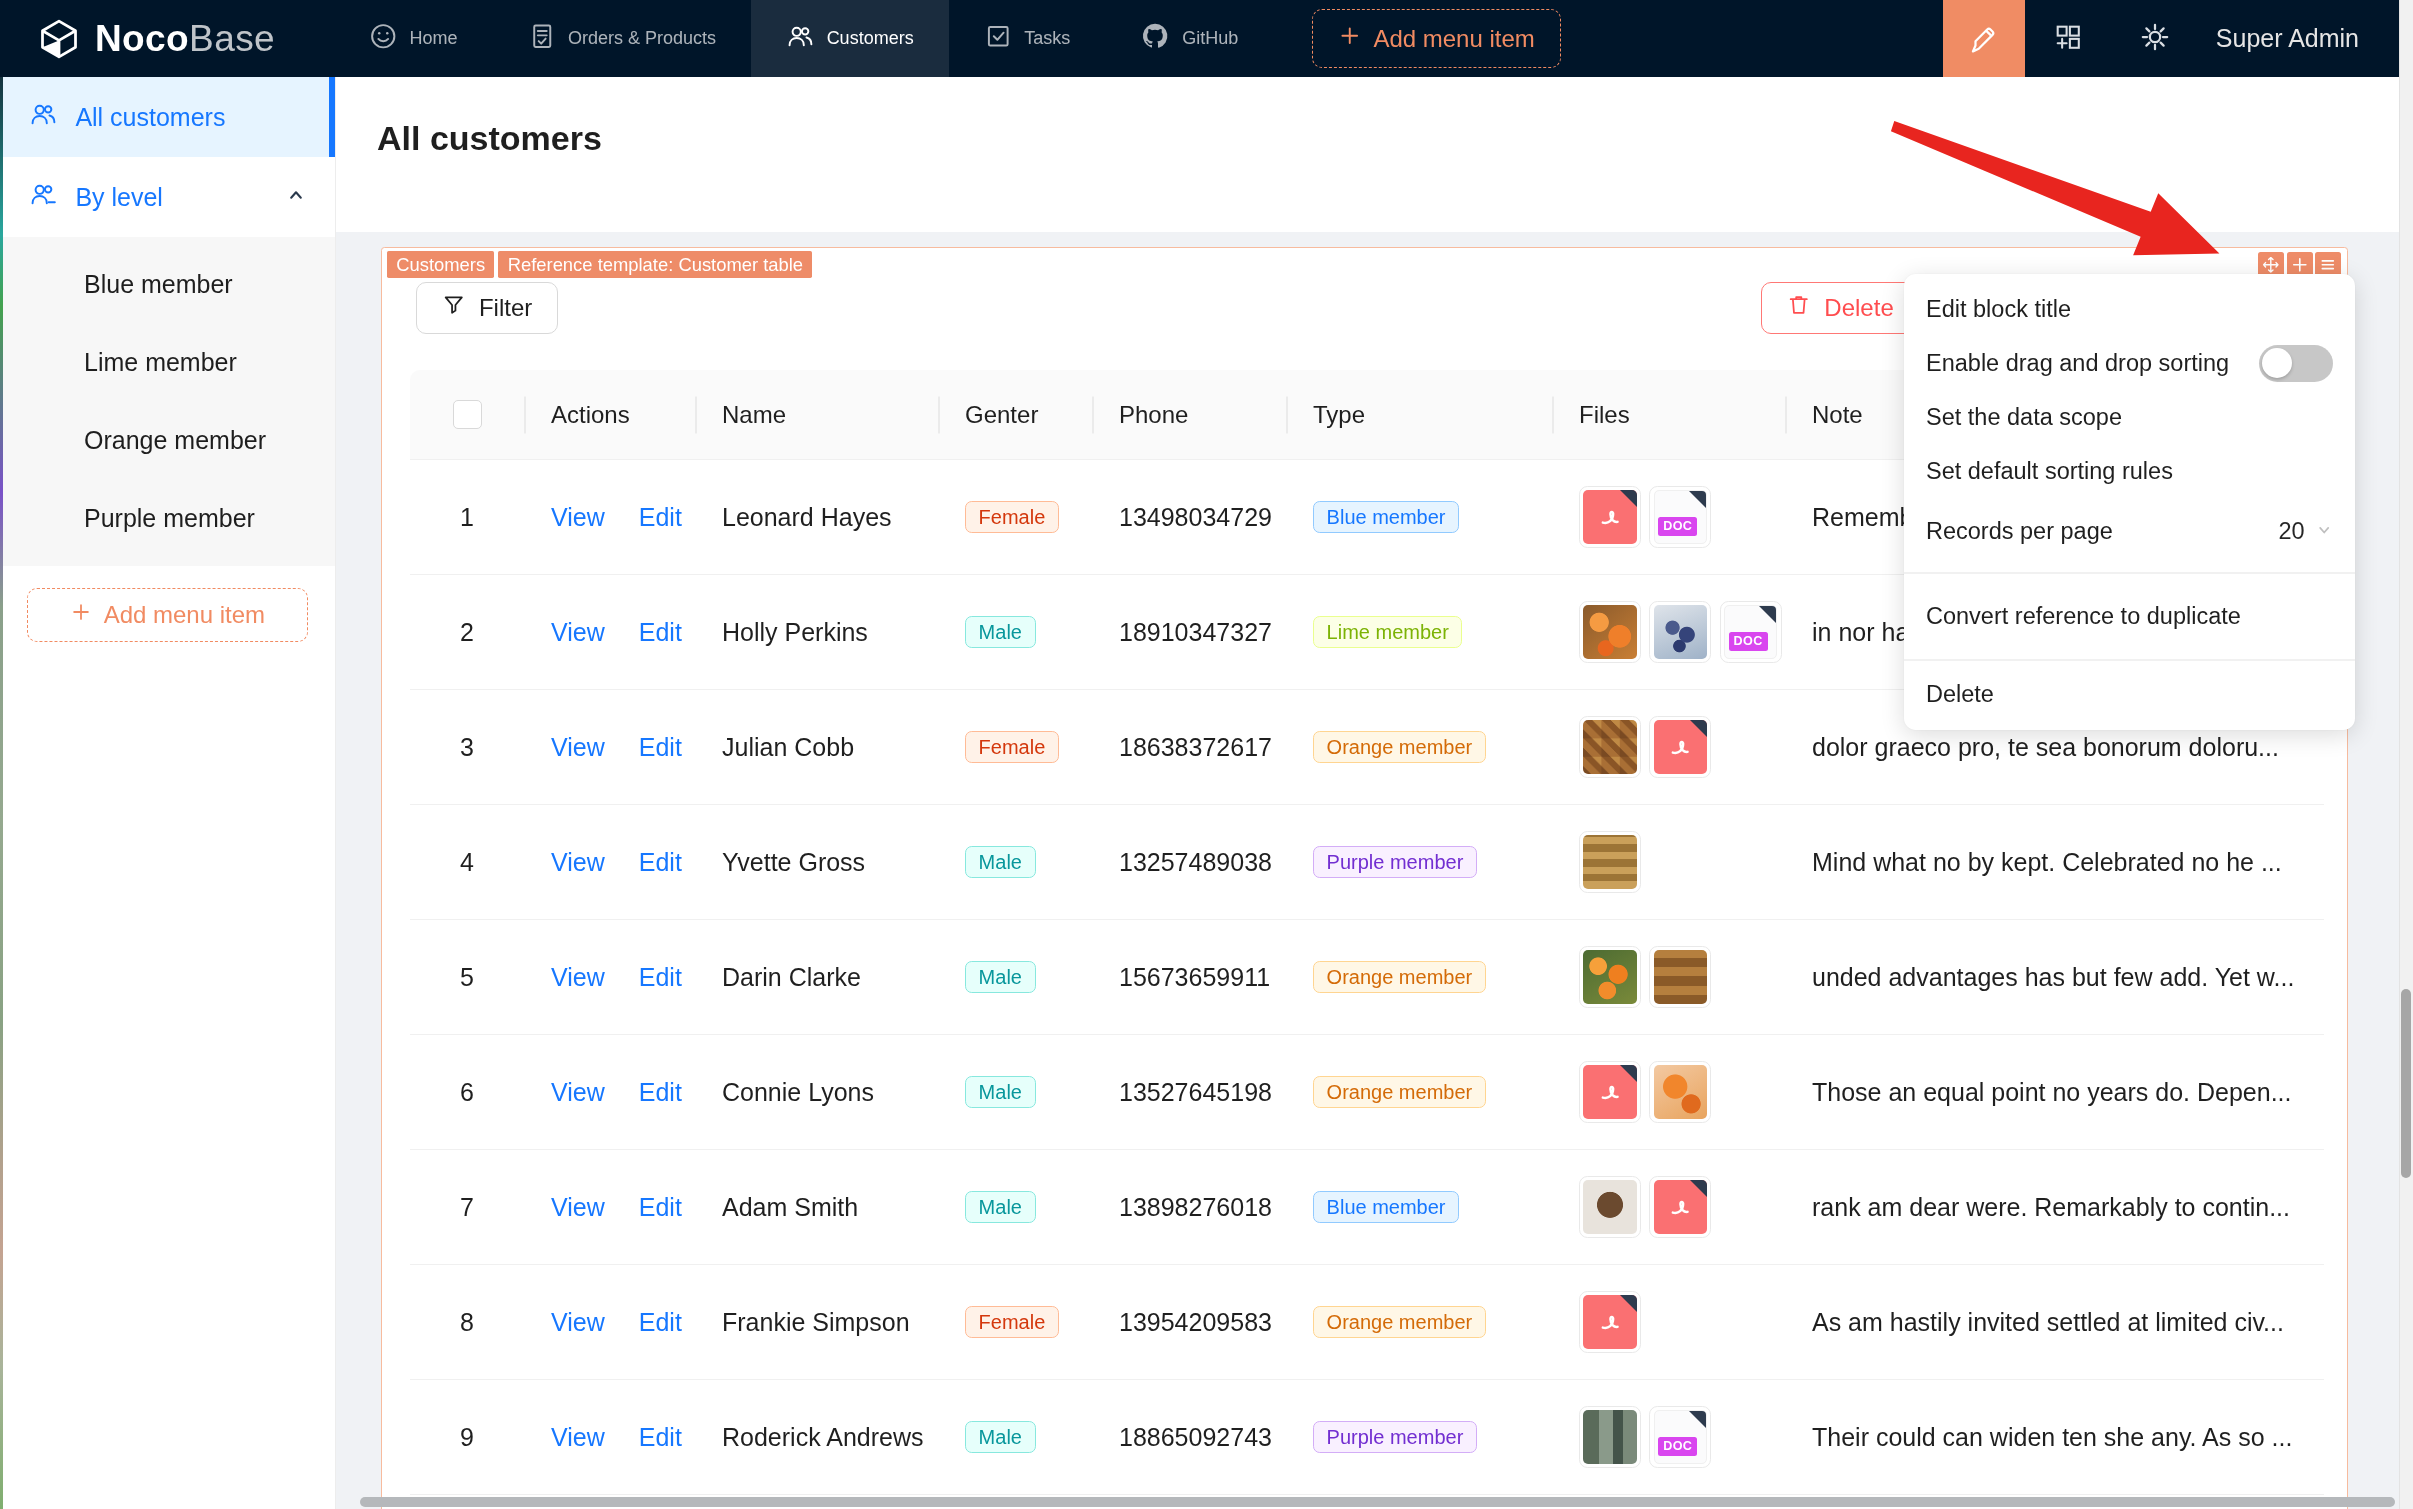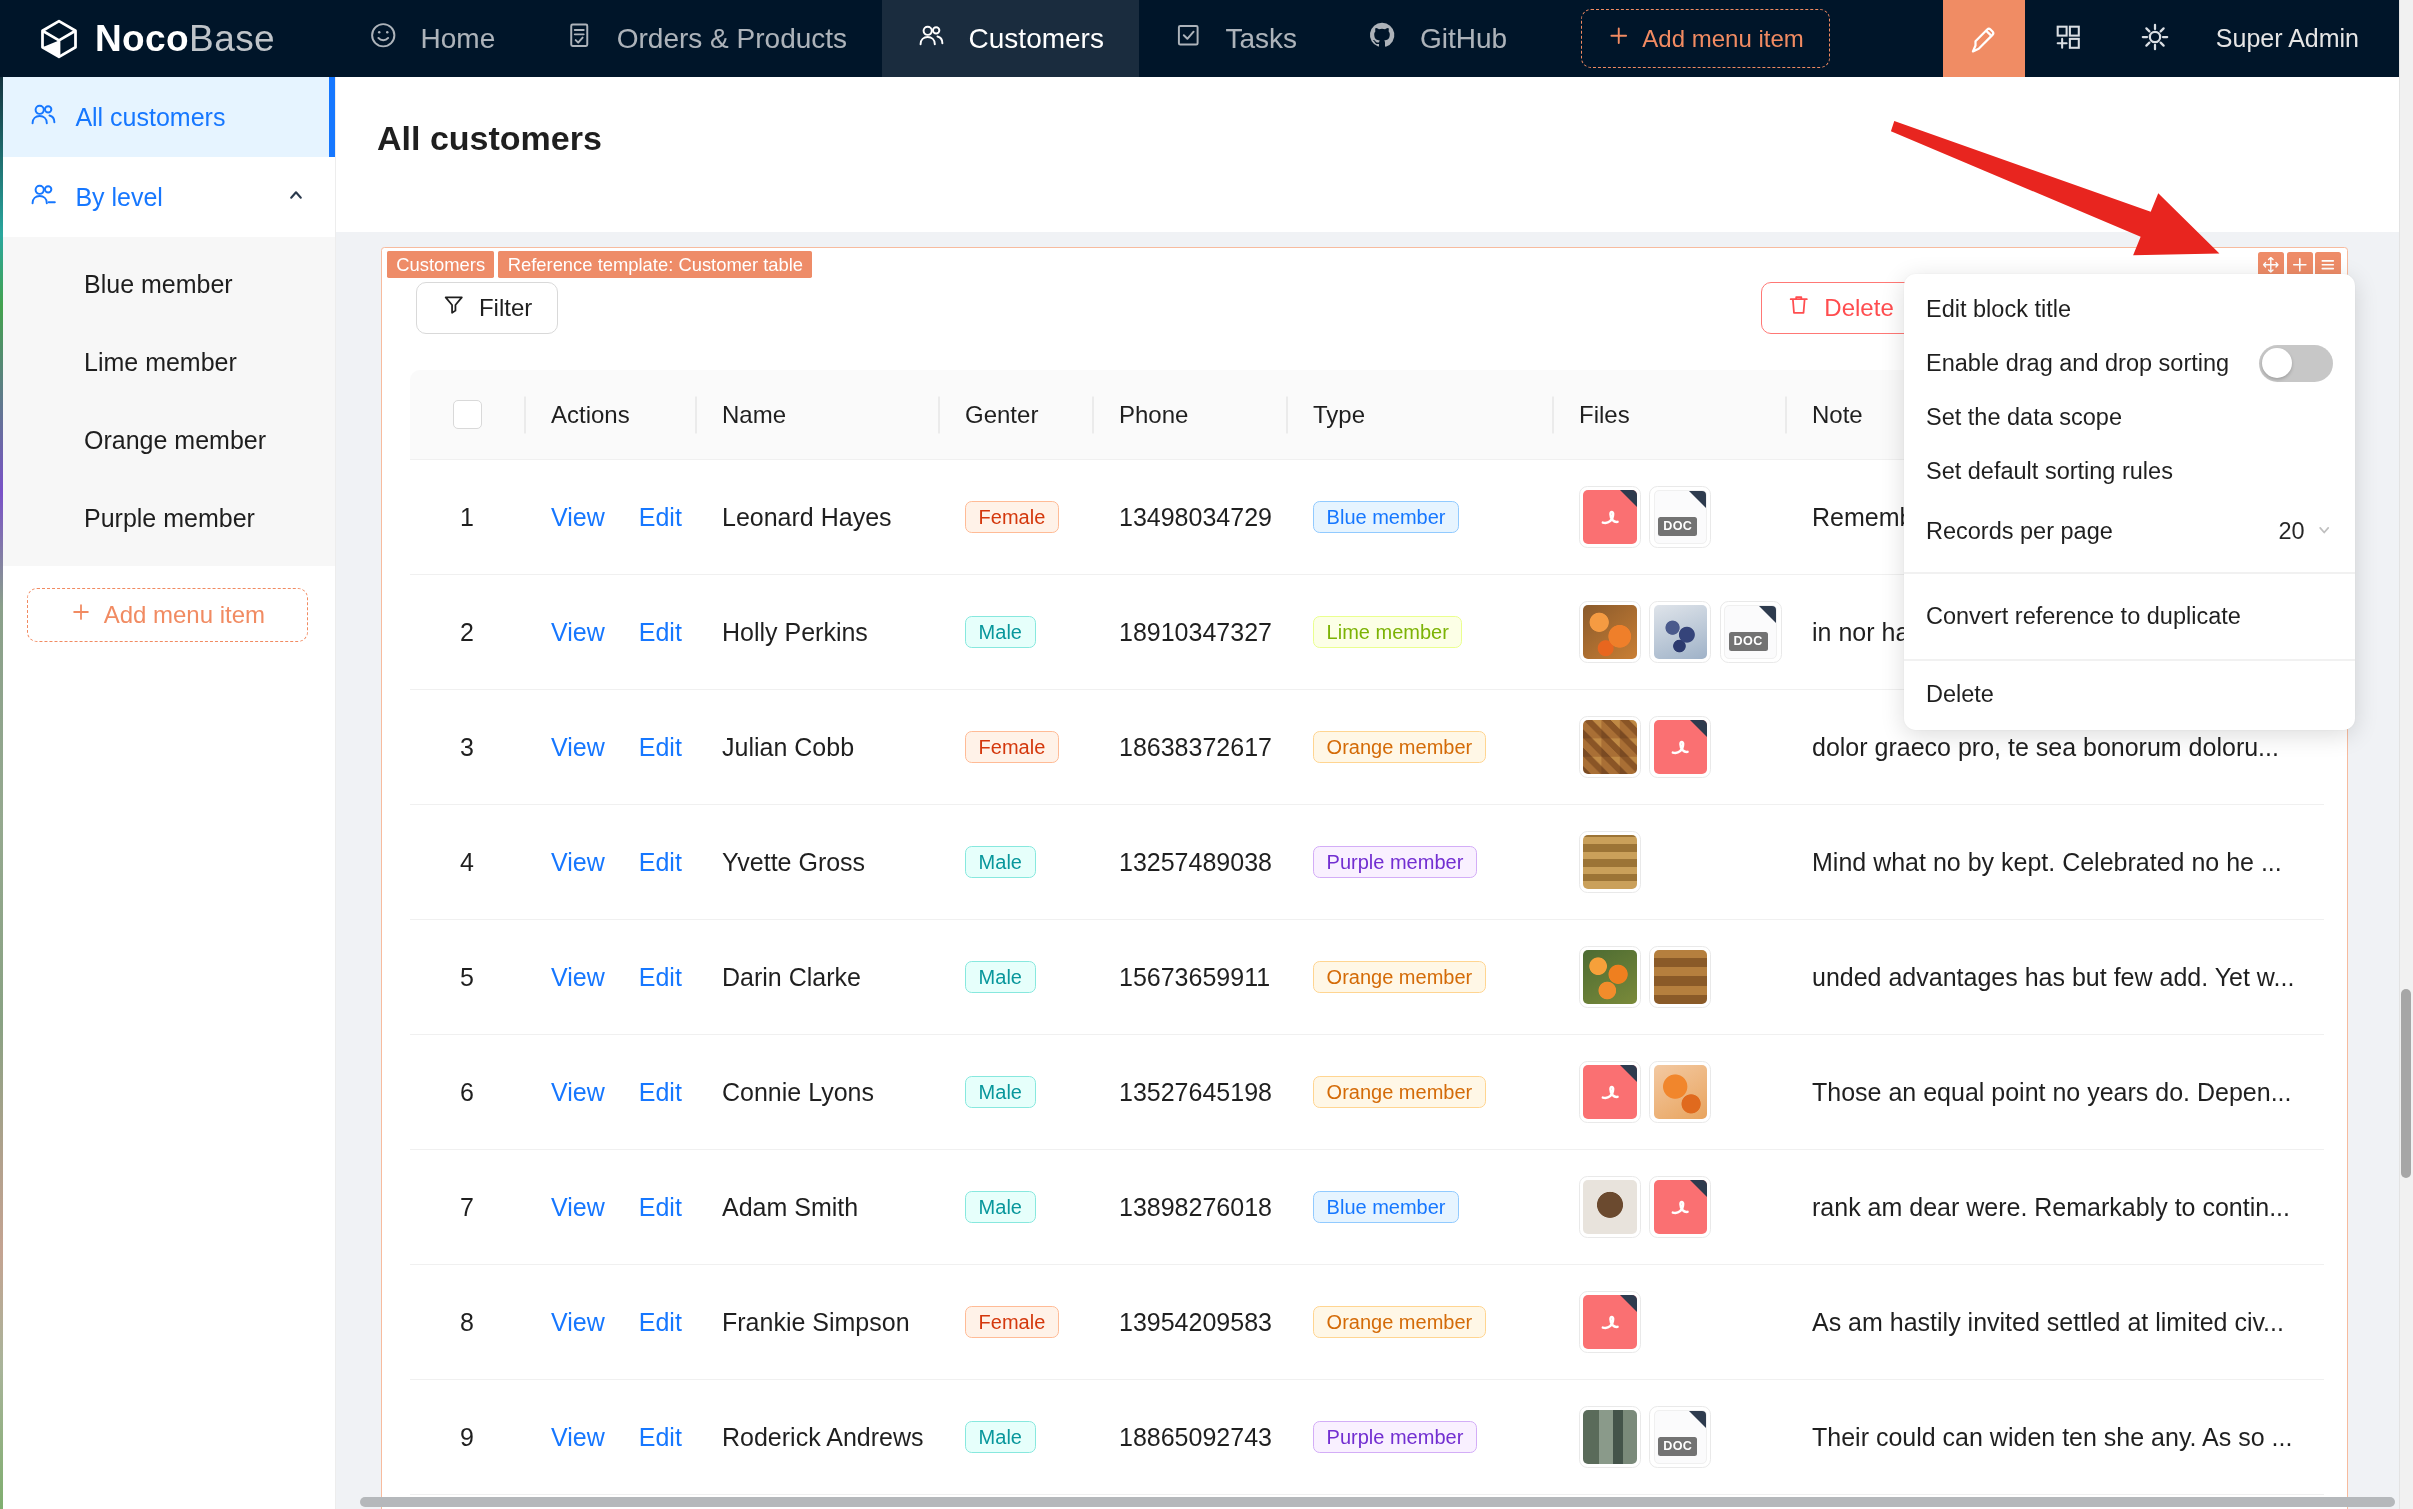--- a/index.html
+++ b/index.html
@@ -6,21 +6,21 @@
   body{width:2413px;height:1509px;overflow:hidden;position:relative;background:#fff;
        font-family:"Liberation Sans",sans-serif;color:rgba(0,0,0,0.88);-webkit-font-smoothing:antialiased}
   
   .navbar{position:absolute;left:0;top:0;right:0;height:77px;background:#001529;display:flex;align-items:center;z-index:50}
   .brand{display:flex;align-items:center;gap:14px;padding:0 34px 0 37px}
   .brand svg{display:block}
   .brand-text{font-size:37px;letter-spacing:0.4px}
   .brand-bold{color:#fff;font-weight:700}
   .brand-light{color:rgba(255,255,255,0.75);font-weight:300}
   .nav-menu{display:flex;height:100%;margin-left:25px}
-  .nav-item{display:flex;align-items:center;gap:23px;padding:0 35px;font-size:28px;color:rgba(255,255,255,0.68);cursor:pointer}
+  .nav-item{display:flex;align-items:center;gap:12px;padding:0 35px;font-size:18px;color:rgba(255,255,255,0.68);cursor:pointer}
   .nav-item svg{flex:none}
   .nav-item.active{background:rgba(255,255,255,0.10);color:#fff}
   .nav-add{margin-left:39px;align-self:center;display:flex;align-items:center;gap:11.7px;border:1.7px dashed #f18b62;
            color:#f18b62;border-radius:10px;padding:0 25px;height:57px;font-size:24px}
   .nav-right{margin-left:auto;display:flex;align-items:center;height:100%}
   .editor-btn{width:82px;height:77px;background:#f08c64;display:flex;align-items:center;justify-content:center;color:#fff}
   .nav-iconbtn{width:87px;height:77px;display:flex;align-items:center;justify-content:center;color:#d9dee3}
   .nav-user{color:#e5e5e5;font-size:25px;padding:0 54px 0 17px}
   
   .edge-strip{position:absolute;left:0;top:77px;width:3.4px;bottom:0;z-index:60;
@@ -78,21 +78,21 @@
   .tag-blue{color:#1677ff;background:#e6f4ff;border-color:#91caff}
   .tag-lime{color:#7cb305;background:#fcffe6;border-color:#eaff8f}
   .tag-orange{color:#d46b08;background:#fff7e6;border-color:#ffd591}
   .tag-purple{color:#722ed1;background:#f9f0ff;border-color:#d3adf7}
   .files{display:flex;gap:8.4px}
   .thumb{width:62px;height:62px;border:1.7px solid #e9e9e9;border-radius:8.4px;background:#fff;padding:3.4px;box-sizing:border-box;cursor:pointer}
   .thumb-inner{width:100%;height:100%;border-radius:5px;position:relative;overflow:hidden}
   .fold{position:absolute;top:0;right:0;width:0;height:0;border-top:17px solid #2e3b4e;border-left:17px solid transparent}
   .pdf-inner{background:#fa7072;display:flex;align-items:center;justify-content:center}
   .doc-inner{background:#fbfbfc;border:0.8px solid #f0f0f0;box-sizing:border-box}
-  .doc-badge{position:absolute;left:3.4px;bottom:6.7px;background:#737373;color:#fff;font-size:12.6px;font-weight:700;
+  .doc-badge{position:absolute;left:3.4px;bottom:6.7px;background:#d946ef;color:#fff;font-size:12.6px;font-weight:700;
              padding:2.5px 5px;border-radius:2.5px;letter-spacing:0.4px}
   .note{white-space:nowrap;overflow:hidden;text-overflow:ellipsis;color:rgba(0,0,0,0.88)}
   
   .t-oranges{background:radial-gradient(circle at 30% 32%,#f59b42 9.2px,transparent 10px),radial-gradient(circle at 68% 58%,#ef7f2a 11px,transparent 11.7px),radial-gradient(circle at 42% 80%,#e8661f 7.5px,transparent 8.4px),linear-gradient(140deg,#8a5a2b,#c97f35)}
   .t-grapes{background:radial-gradient(circle at 35% 42%,#4a5a8c 6.7px,transparent 7.5px),radial-gradient(circle at 62% 55%,#35447a 7.5px,transparent 8.4px),radial-gradient(circle at 48% 76%,#2c3a6e 5.9px,transparent 6.7px),linear-gradient(160deg,#dfe4ea,#9fb2c8)}
   .t-food{background:linear-gradient(45deg,#7a4a22 25%,#a96f35 25% 50%,#8a5526 50% 75%,#c08a45 75%);background-size:18.4px 18.4px}
   .t-cookies{background:repeating-linear-gradient(0deg,#caa05a 0 7.5px,#9c7436 7.5px 15px),repeating-linear-gradient(90deg,rgba(255,255,255,.18) 0 7.5px,rgba(0,0,0,.12) 7.5px 15px)}
   .t-oranges2{background:radial-gradient(circle at 28% 30%,#f6a03a 8.4px,transparent 9.2px),radial-gradient(circle at 65% 45%,#ef7f1f 9.2px,transparent 10px),radial-gradient(circle at 45% 75%,#f28c2b 8.4px,transparent 9.2px),linear-gradient(150deg,#4c6b32,#7a8a3a)}
   .t-pretzels{background:repeating-linear-gradient(0deg,#8a5a28 0 9.2px,#b57f3e 9.2px 18.4px)}
   .t-oranges3{background:radial-gradient(circle at 40% 40%,#f1862c 11.7px,transparent 12.6px),radial-gradient(circle at 70% 72%,#e06a1e 9.2px,transparent 10px),linear-gradient(150deg,#f3c9a2,#e8a45e)}

